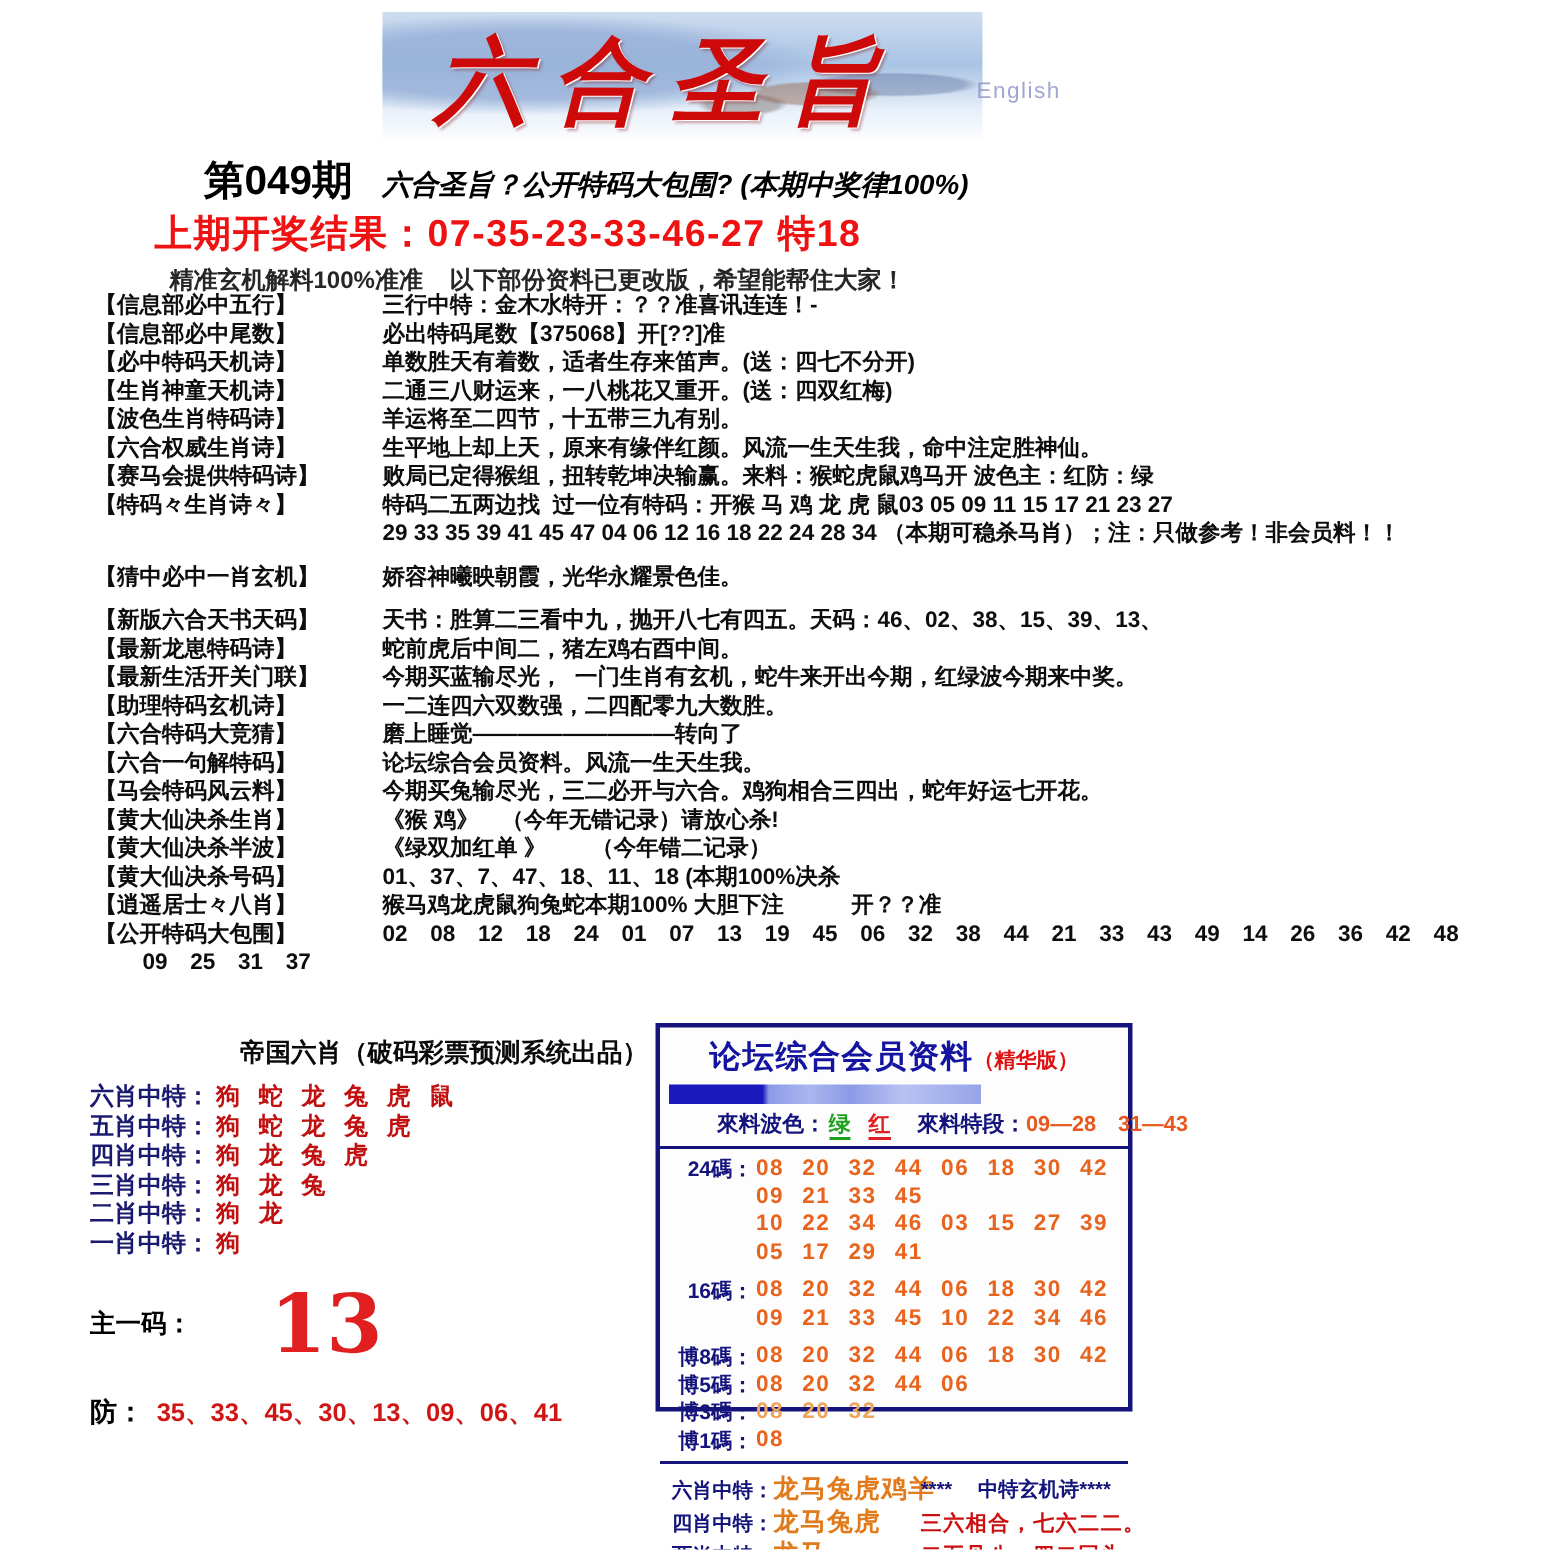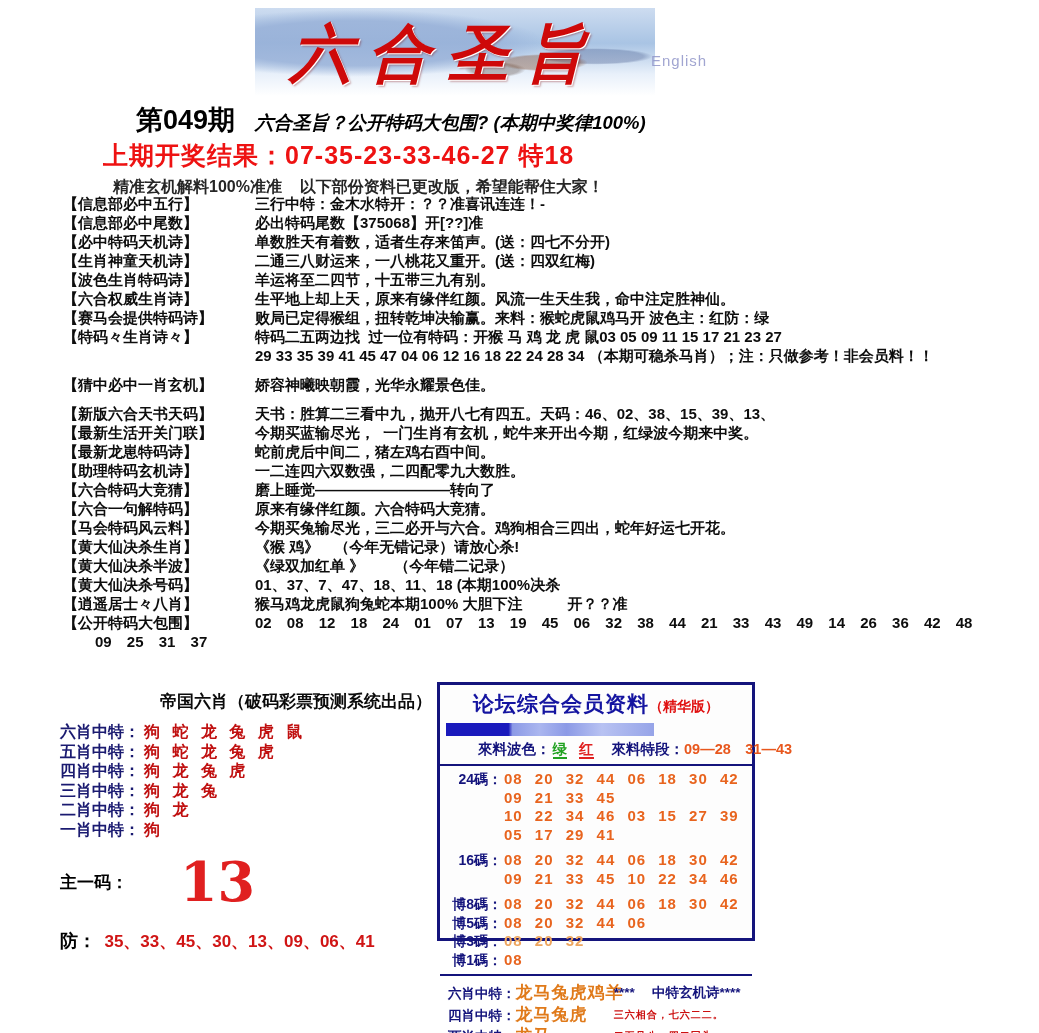--- a/index.html
+++ b/index.html
@@ -85,21 +85,21 @@
   .code-label{width:62px;flex:none;text-align:right;color:#14147c;font-size:14px;}
   .code-nums{color:#e8641e;font-size:15px;letter-spacing:1px;word-spacing:7px;white-space:pre-wrap;margin-left:2px;}
   .code-nums.faded{color:#eda55e;}
   .panel-bottom{padding:3px 8px 0 8px;}
   .pb-row{display:flex;line-height:20.5px;}
   .pb-left{width:56%;flex:none;white-space:nowrap;}
   .pb-label{color:#14147c;font-size:13.5px;}
   .pb-value{color:#e07a1a;font-size:17px;letter-spacing:1px;}
   .pb-right{flex:1;white-space:nowrap;}
   .poem-title{color:#14147c;font-size:13.5px;white-space:pre-wrap;}
-  .poem-line{color:#cc1010;font-size:10px;letter-spacing:1px;}
+  .poem-line{color:#cc1010;font-size:14px;letter-spacing:1px;}
 </style>
 </head>
 <body>
 
 <div class="banner"></div>
 <div class="banner-title">六合圣旨</div>
 <div class="english">English</div>
 
 <div class="issue-line">
   <span class="issue">第049期</span>
@@ -144,38 +144,38 @@
     </div>
   <div class="tip-row gap">
       <span class="tip-label">【猜中必中一肖玄机】</span>
       <span class="tip-value">娇容神曦映朝霞，光华永耀景色佳。</span>
     </div>
   <div class="tip-row gap">
       <span class="tip-label">【新版六合天书天码】</span>
       <span class="tip-value">天书：胜算二三看中九，抛开八七有四五。天码：46、02、38、15、39、13、</span>
     </div>
   <div class="tip-row">
+      <span class="tip-label">【最新龙崽特码诗】</span>
+      <span class="tip-value">蛇前虎后中间二，猪左鸡右酉中间。</span>
+    </div>
+  <div class="tip-row">
       <span class="tip-label">【最新生活开关门联】</span>
       <span class="tip-value">今期买蓝输尽光，  一门生肖有玄机，蛇牛来开出今期，红绿波今期来中奖。</span>
     </div>
   <div class="tip-row">
-      <span class="tip-label">【最新龙崽特码诗】</span>
-      <span class="tip-value">蛇前虎后中间二，猪左鸡右酉中间。</span>
-    </div>
-  <div class="tip-row">
       <span class="tip-label">【助理特码玄机诗】</span>
       <span class="tip-value">一二连四六双数强，二四配零九大数胜。</span>
     </div>
   <div class="tip-row">
       <span class="tip-label">【六合特码大竞猜】</span>
       <span class="tip-value">磨上睡觉—————————转向了</span>
     </div>
   <div class="tip-row">
       <span class="tip-label">【六合一句解特码】</span>
-      <span class="tip-value">原来有缘伴红颜。六合特码大竞猜。</span>
+      <span class="tip-value">论坛综合会员资料。风流一生天生我。</span>
     </div>
   <div class="tip-row">
       <span class="tip-label">【马会特码风云料】</span>
       <span class="tip-value">今期买兔输尽光，三二必开与六合。鸡狗相合三四出，蛇年好运七开花。</span>
     </div>
   <div class="tip-row">
       <span class="tip-label">【黄大仙决杀生肖】</span>
       <span class="tip-value">《猴 鸡》　（今年无错记录）请放心杀!</span>
     </div>
   <div class="tip-row">

